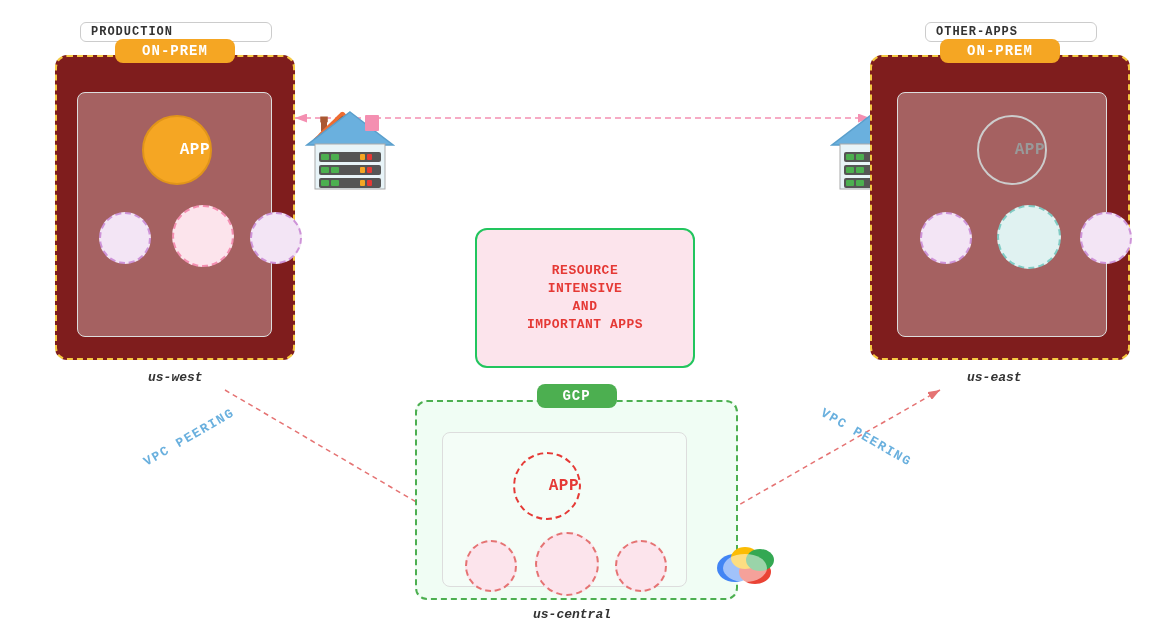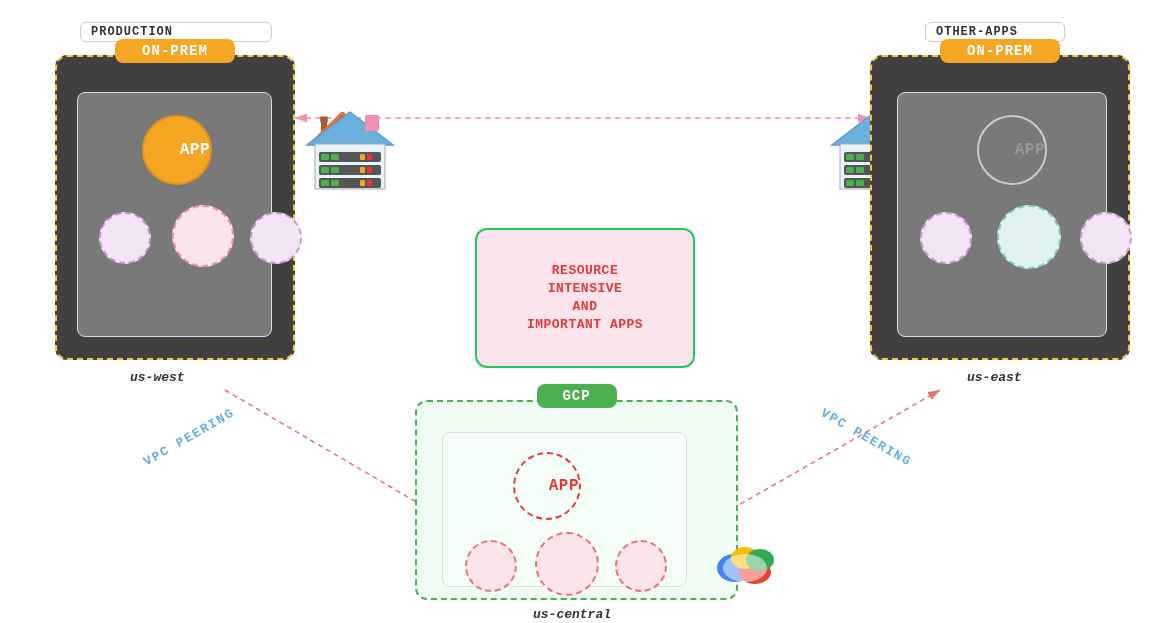--- a/index.html
+++ b/index.html
@@ -19,21 +19,21 @@
     }
 
     
     .dashed-box {
       position: absolute;
       border: 2px dashed;
       border-radius: 12px;
     }
 
     .box-yellow {
-      background: #404040;
+      background: #7f1d1d;
       border-color: #f5c842;
     }
 
     .box-green {
       background: #f0fdf4;
       border-color: #4caf50;
     }
 
     
     .region-label-box {
@@ -256,21 +256,21 @@
 
     <div class="app-circle app-orange" style="left:120px; top:58px; width:70px; height:70px; transform:translateX(-50%);">
       <span>APP</span>
     </div>
 
     <div class="sub-circle sub-lavender" style="left:42px; top:155px; width:52px; height:52px;"></div>
     <div class="sub-circle sub-pink" style="left:115px; top:148px; width:62px; height:62px;"></div>
     <div class="sub-circle sub-lavender" style="left:193px; top:155px; width:52px; height:52px;"></div>
   </div>
 
-  <div class="region-name" style="left:130px; top:370px;">
+  <div class="region-name" style="left:148px; top:370px;">
     <span>us-west</span>
   </div>
 
   <div class="house-icon" style="left:310px; top:118px;">
     🏠
     
   </div>
 
   <svg style="position:absolute; left:305px; top:110px; width:90px; height:100px;">
 
@@ -361,21 +361,21 @@
     <rect x="26" y="57" width="8" height="6" fill="#4caf50" rx="1"></rect>
     <rect x="55" y="57" width="5" height="6" fill="#f5a623" rx="1"></rect>
     <rect x="62" y="57" width="5" height="6" fill="#e53935" rx="1"></rect>
     <rect x="14" y="68" width="62" height="10" fill="#555" rx="2"></rect>
     <rect x="16" y="70" width="8" height="6" fill="#4caf50" rx="1"></rect>
     <rect x="26" y="70" width="8" height="6" fill="#4caf50" rx="1"></rect>
     <rect x="55" y="70" width="5" height="6" fill="#f5a623" rx="1"></rect>
     <rect x="62" y="70" width="5" height="6" fill="#e53935" rx="1"></rect>
   </svg>
 
-  <div class="region-label-box" style="left:925px; top:22px; width:140px;">
+  <div class="region-label-box" style="left:925px; top:22px; width:172px;">
     <span>OTHER-APPS</span>
   </div>
 
   <div class="dashed-box box-yellow" style="left:870px; top:55px; width:260px; height:305px;">
 
     <div class="on-prem-badge" style="left:50%; transform:translateX(-50%); top:-18px; width:120px;">
       <span>ON-PREM</span>
     </div>
 
     <div class="inner-col" style="left:25px; top:35px; width:210px; height:245px;"></div>

